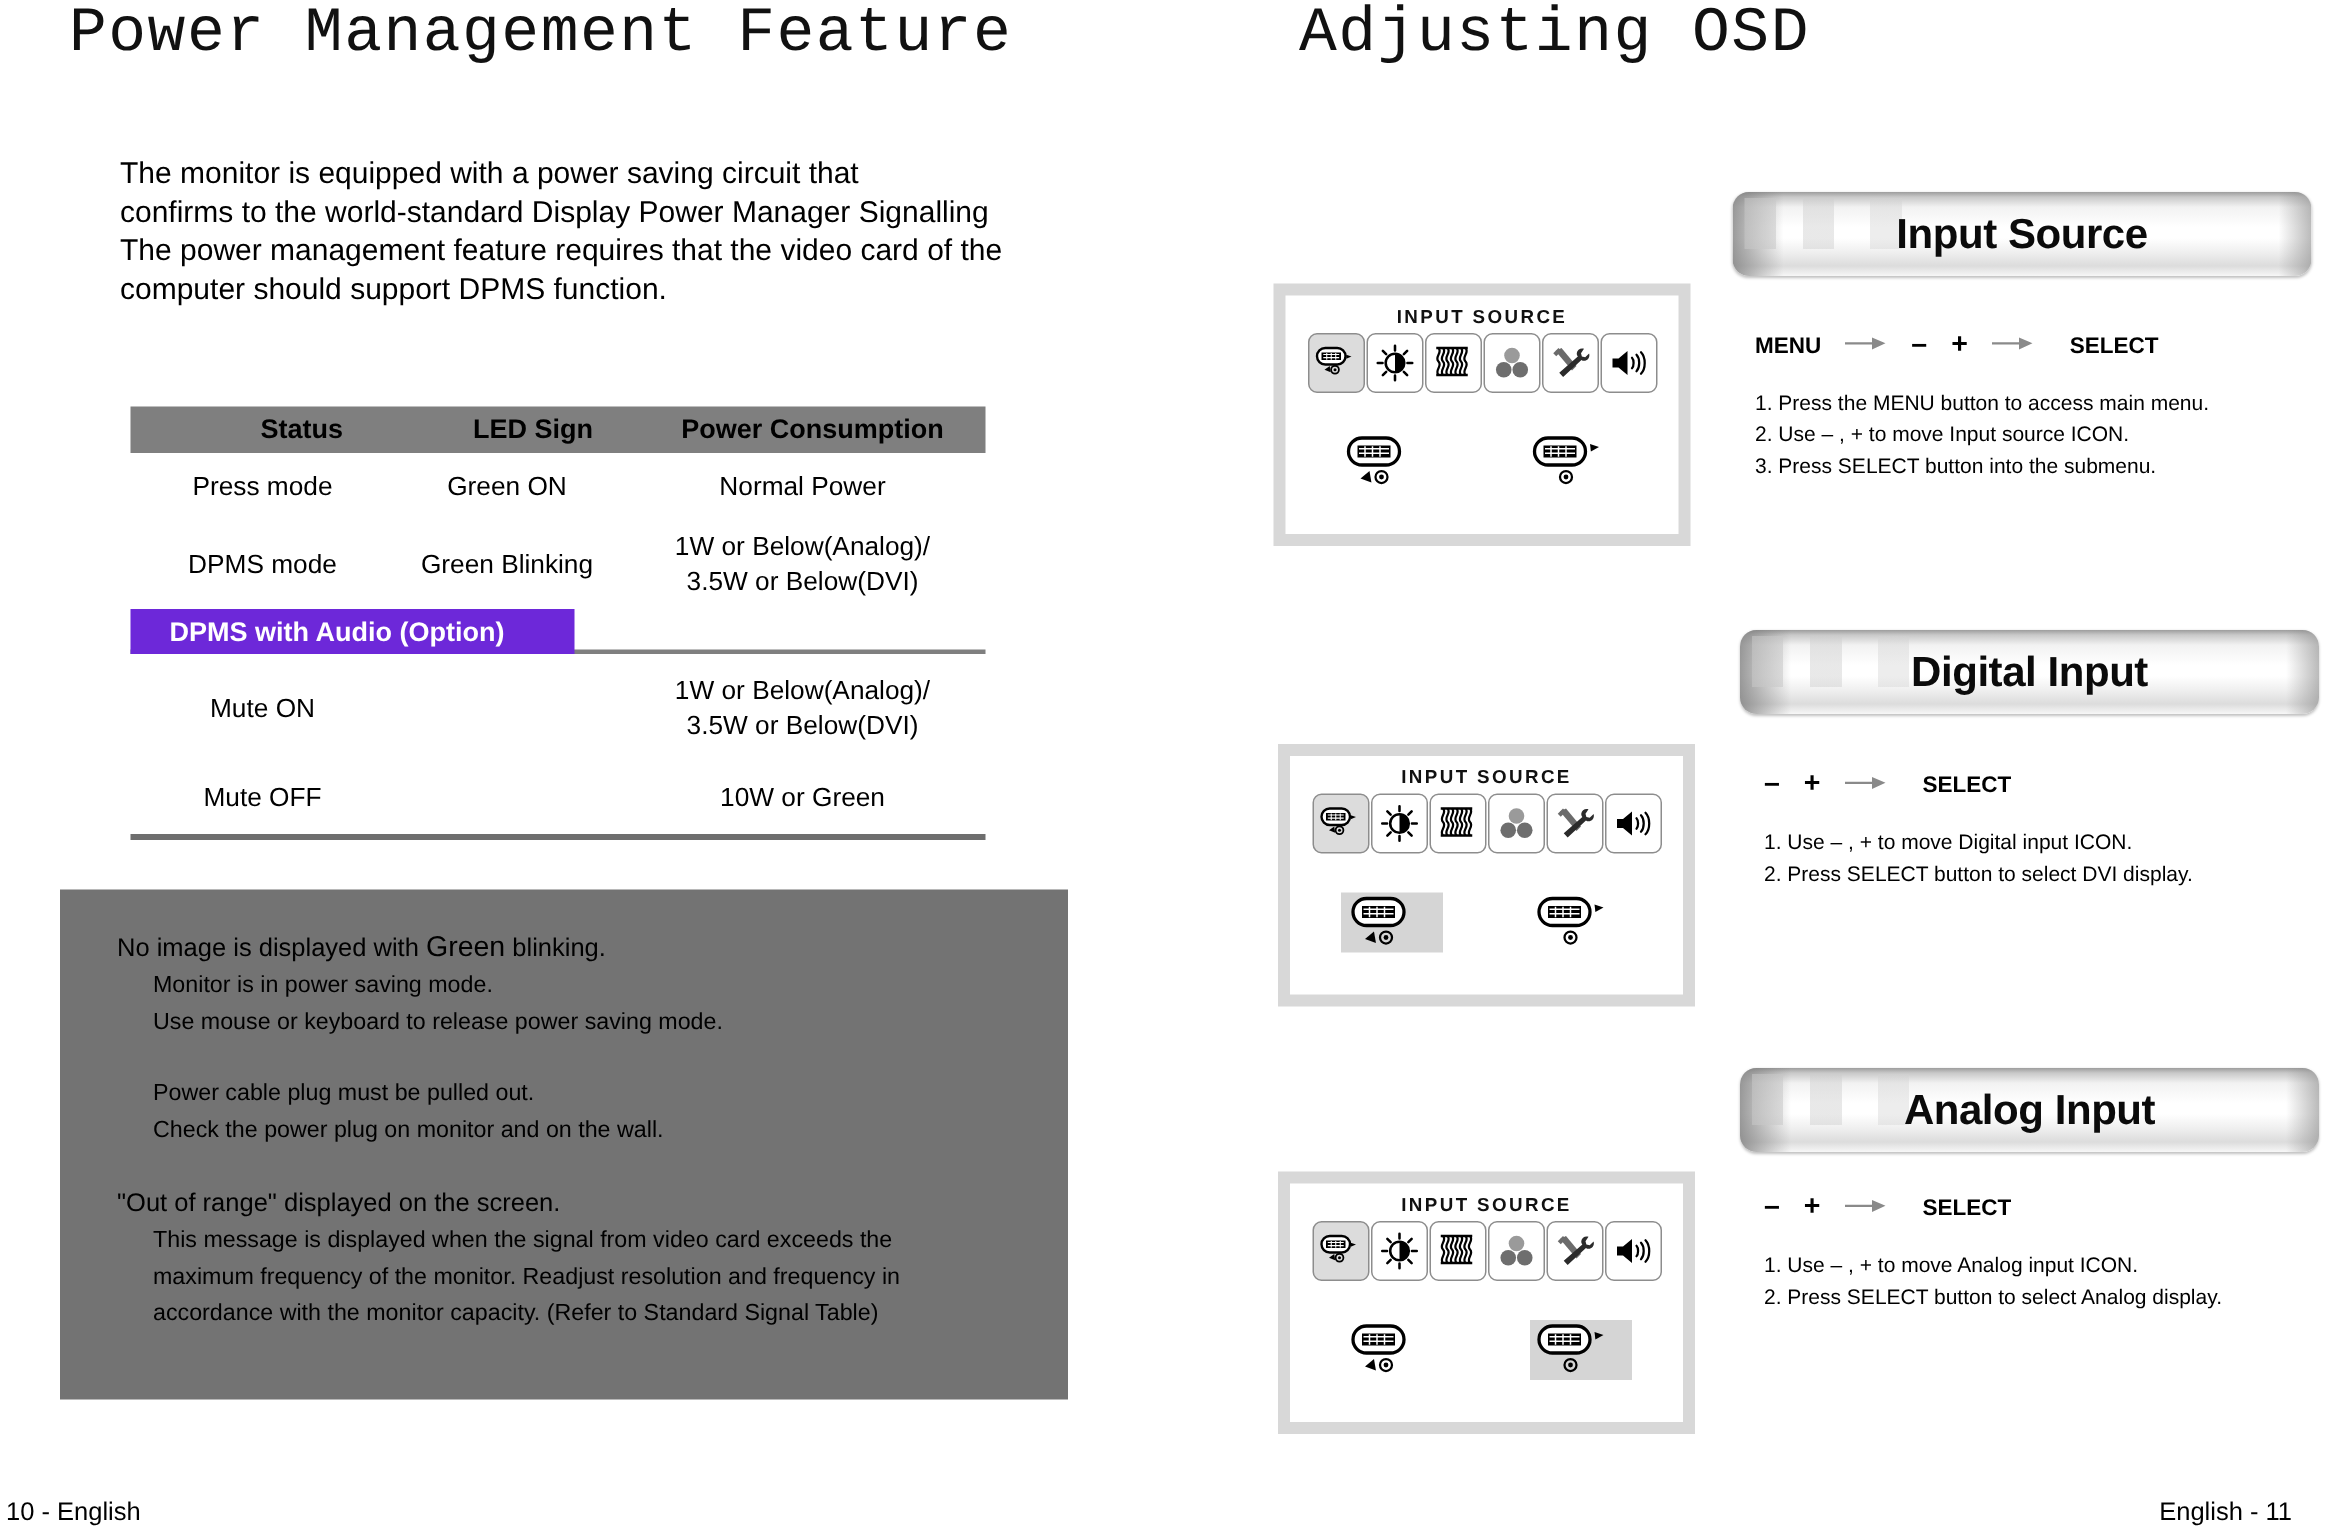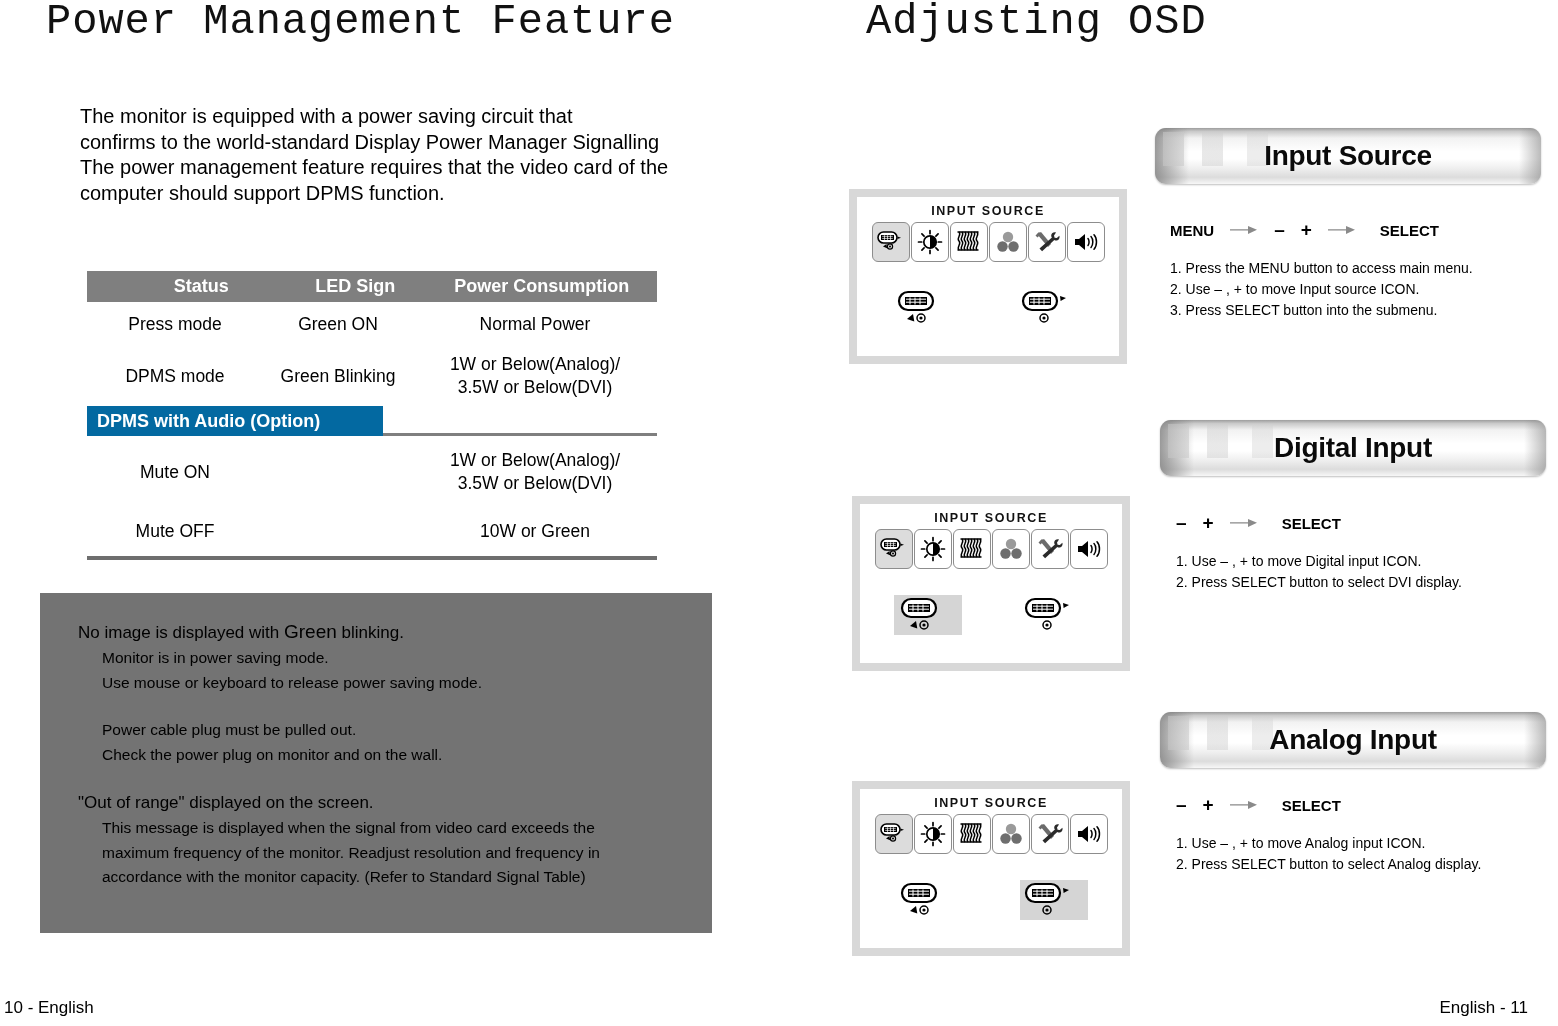--- a/index.html
+++ b/index.html
@@ -31,41 +31,41 @@
     position:absolute;left:80px;top:104px;width:580px;
     font-size:20px;line-height:25.5px;
   }
   .intro div{white-space:nowrap;}
 
   
   .pm-table{
     position:absolute;left:87px;top:271px;width:570px;
   }
   .thead{
-    display:flex;background:#7f7f7f;color:#ffffff;
+    display:flex;background:#7f7f7f;color:#000000;
     font-weight:bold;font-size:18px;height:31px;align-items:center;padding-left:31px;
   }
   .th-status{width:176px;text-align:center;}
   .th-led{width:150px;text-align:center;}
   .th-power{width:244px;text-align:center;}
 
   .trow{display:flex;align-items:center;font-size:17.5px;}
   .c-status{width:176px;text-align:center;}
   .c-led{width:150px;text-align:center;}
   .c-power{width:244px;text-align:center;line-height:23px;}
   .r1{height:44px;}
   .r2{height:60px;}
   .r-mute1{height:72px;}
   .r-mute2{height:46px;}
   .c-status-left{width:176px;text-align:center;}
 
   .subhead{
-    position:relative;height:30px;background:#0369a1;width:296px;
+    position:relative;height:30px;background:#6d28d9;width:296px;
     color:#fff;font-weight:bold;font-size:18px;
-    display:flex;align-items:center;padding-left:10px;
+    display:flex;align-items:center;padding-left:26px;
     box-sizing:border-box;
   }
   .subhead-wrap{position:relative;height:30px;}
   .subhead-rule{
     position:absolute;left:0;bottom:0;width:570px;height:3px;background:#7f7f7f;
   }
   .bottom-rule{width:570px;height:4px;background:#6e6e6e;margin-top:2px;}
 
   
   .note-box{

